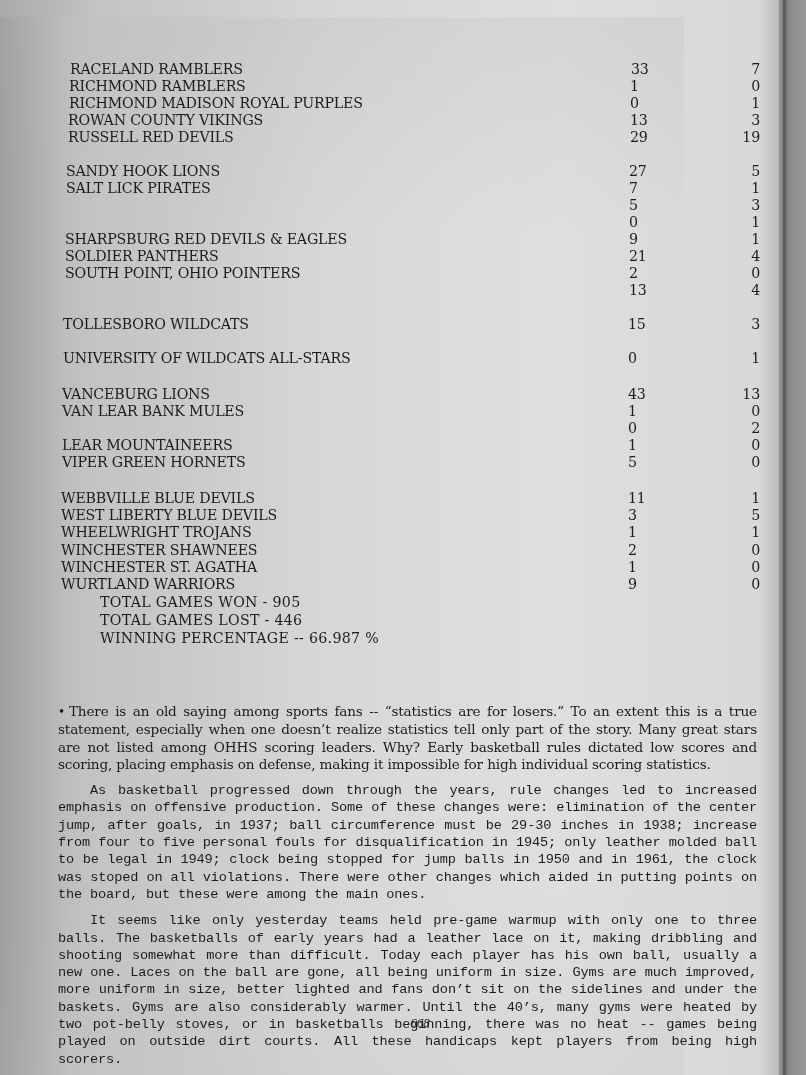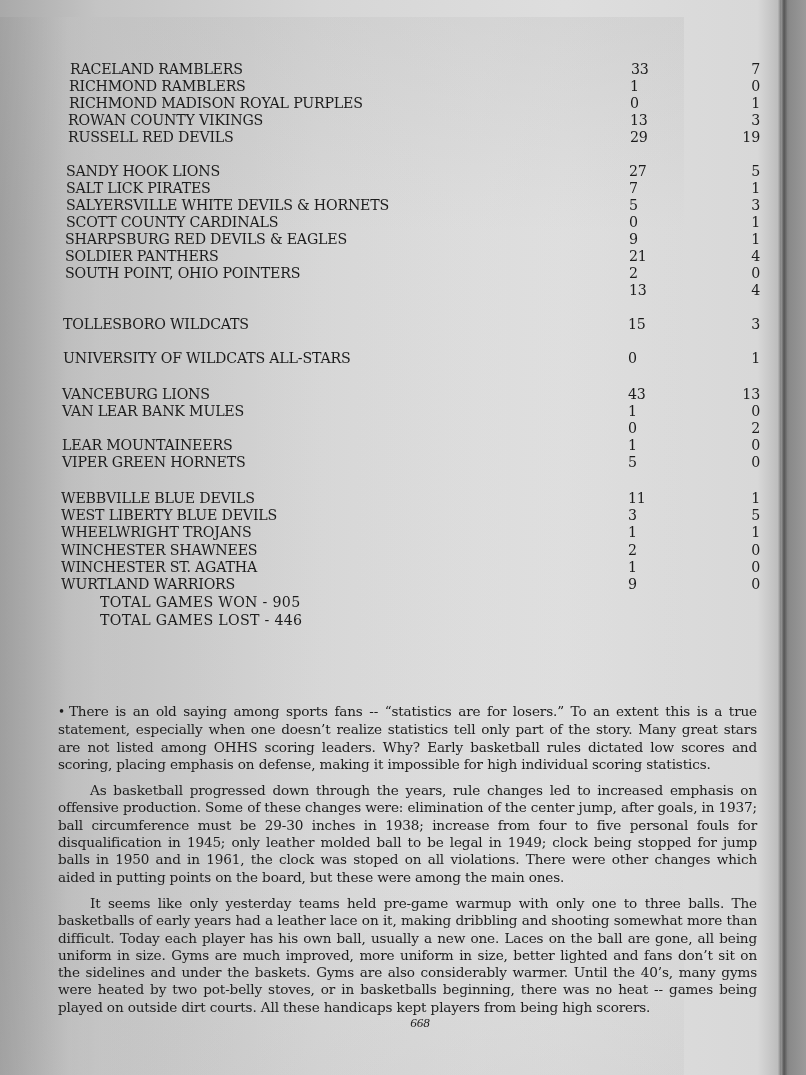--- a/index.html
+++ b/index.html
@@ -26,21 +26,21 @@
     .row .name { position: absolute; left: 0; top: 0; }
     .row .won { position: absolute; top: 0; width: 30px; text-align: left; }
     .row .lost { position: absolute; top: 0; width: 30px; text-align: right; }
     .totals { position: absolute; left: 100px; font-size: 14.2px; line-height: 18px; letter-spacing: 0.3px; }
     .totals div { height: 18px; white-space: nowrap; }
     .prose {
       position: absolute; left: 58px; width: 710px; font-size: 13.6px; line-height: 17.3px;
       text-align: justify; letter-spacing: -0.15px;
     }
     .prose p { margin: 0 11px 9px 0; }
-    .prose p.indent { text-indent: 32px; }
+    .prose p.indent { text-indent: 32px; font-family: Liberation Mono, monospace; }
     .bullet { font-size: 12px; margin-right: 4px; }
     .page-number {
       position: absolute; left: 0; width: 840px; top: 998px; text-align: center;
       font-style: italic; font-size: 13px; font-family: "Liberation Serif", serif;
     }
   </style>
 </head>
 <body>
 
 <div class="page">
@@ -77,26 +77,24 @@
       <span class="name">SANDY HOOK LIONS</span>
       <span class="won" style="left:563px">27</span>
       <span class="lost" style="left:664px">5</span>
     </div>
     <div class="row" style="top:163px;left:66px;width:700px">
       <span class="name">SALT LICK PIRATES</span>
       <span class="won" style="left:563px">7</span>
       <span class="lost" style="left:664px">1</span>
     </div>
     <div class="row" style="top:180px;left:66px;width:700px">
-      <span class="name">SALYERSVILLE WHITE DEVILS &amp; HORNETS</span>
       <span class="won" style="left:563px">5</span>
       <span class="lost" style="left:664px">3</span>
     </div>
     <div class="row" style="top:197px;left:66px;width:700px">
-      <span class="name">SCOTT COUNTY CARDINALS</span>
       <span class="won" style="left:563px">0</span>
       <span class="lost" style="left:664px">1</span>
     </div>
     <div class="row" style="top:214px;left:65px;width:700px">
       <span class="name">SHARPSBURG RED DEVILS &amp; EAGLES</span>
       <span class="won" style="left:564px">9</span>
       <span class="lost" style="left:665px">1</span>
     </div>
     <div class="row" style="top:231px;left:65px;width:700px">
       <span class="name">SOLDIER PANTHERS</span>
@@ -178,20 +176,21 @@
     <div class="row" style="top:559px;left:61px;width:700px">
       <span class="name">WURTLAND WARRIORS</span>
       <span class="won" style="left:567px">9</span>
       <span class="lost" style="left:669px">0</span>
     </div>
   </div>
 
   <div class="totals" style="top:576px">
     <div>TOTAL GAMES WON - 905</div>
     <div>TOTAL GAMES LOST - 446</div>
+    <div>WINNING PERCENTAGE -- 66.987 %</div>
   </div>
 
   <div class="prose" style="top:686px">
     <p><span class="bullet">•</span><span>There is an old saying among sports fans -- “statistics are for losers.”  To an extent this is a true statement, especially when one doesn’t realize statistics tell only part of the story.  Many great stars are not listed among OHHS scoring leaders.  Why?  Early basketball rules dictated low scores and scoring, placing emphasis on defense, making it impossible for high individual scoring statistics.</span></p>
     <p class="indent">As basketball progressed down through the years, rule changes led to increased emphasis on offensive production.  Some of these changes were: elimination of the center jump, after goals, in 1937; ball circumference must be 29-30 inches in 1938; increase from four to five personal fouls for disqualification in 1945; only leather molded ball to be legal in 1949; clock being stopped for jump balls in 1950 and in 1961, the clock was stoped on all violations.  There were other changes which aided in putting points on the board, but these were among the main ones.</p>
     <p class="indent">It seems like only yesterday teams held pre-game warmup with only one to three balls.  The basketballs of early years had a leather lace on it, making dribbling and shooting somewhat more than difficult.  Today each player has his own ball, usually a new one.  Laces on the ball are gone, all being uniform in size.  Gyms are much improved, more uniform in size, better lighted and fans don’t sit on the sidelines and under the baskets.  Gyms are also considerably warmer.  Until the 40’s, many gyms were heated by two pot-belly stoves, or in basketballs beginning, there was no heat -- games being played on outside dirt courts.  All these handicaps kept players from being high scorers.</p>
   </div>
 
   <div class="page-number">668</div>
 </div>

